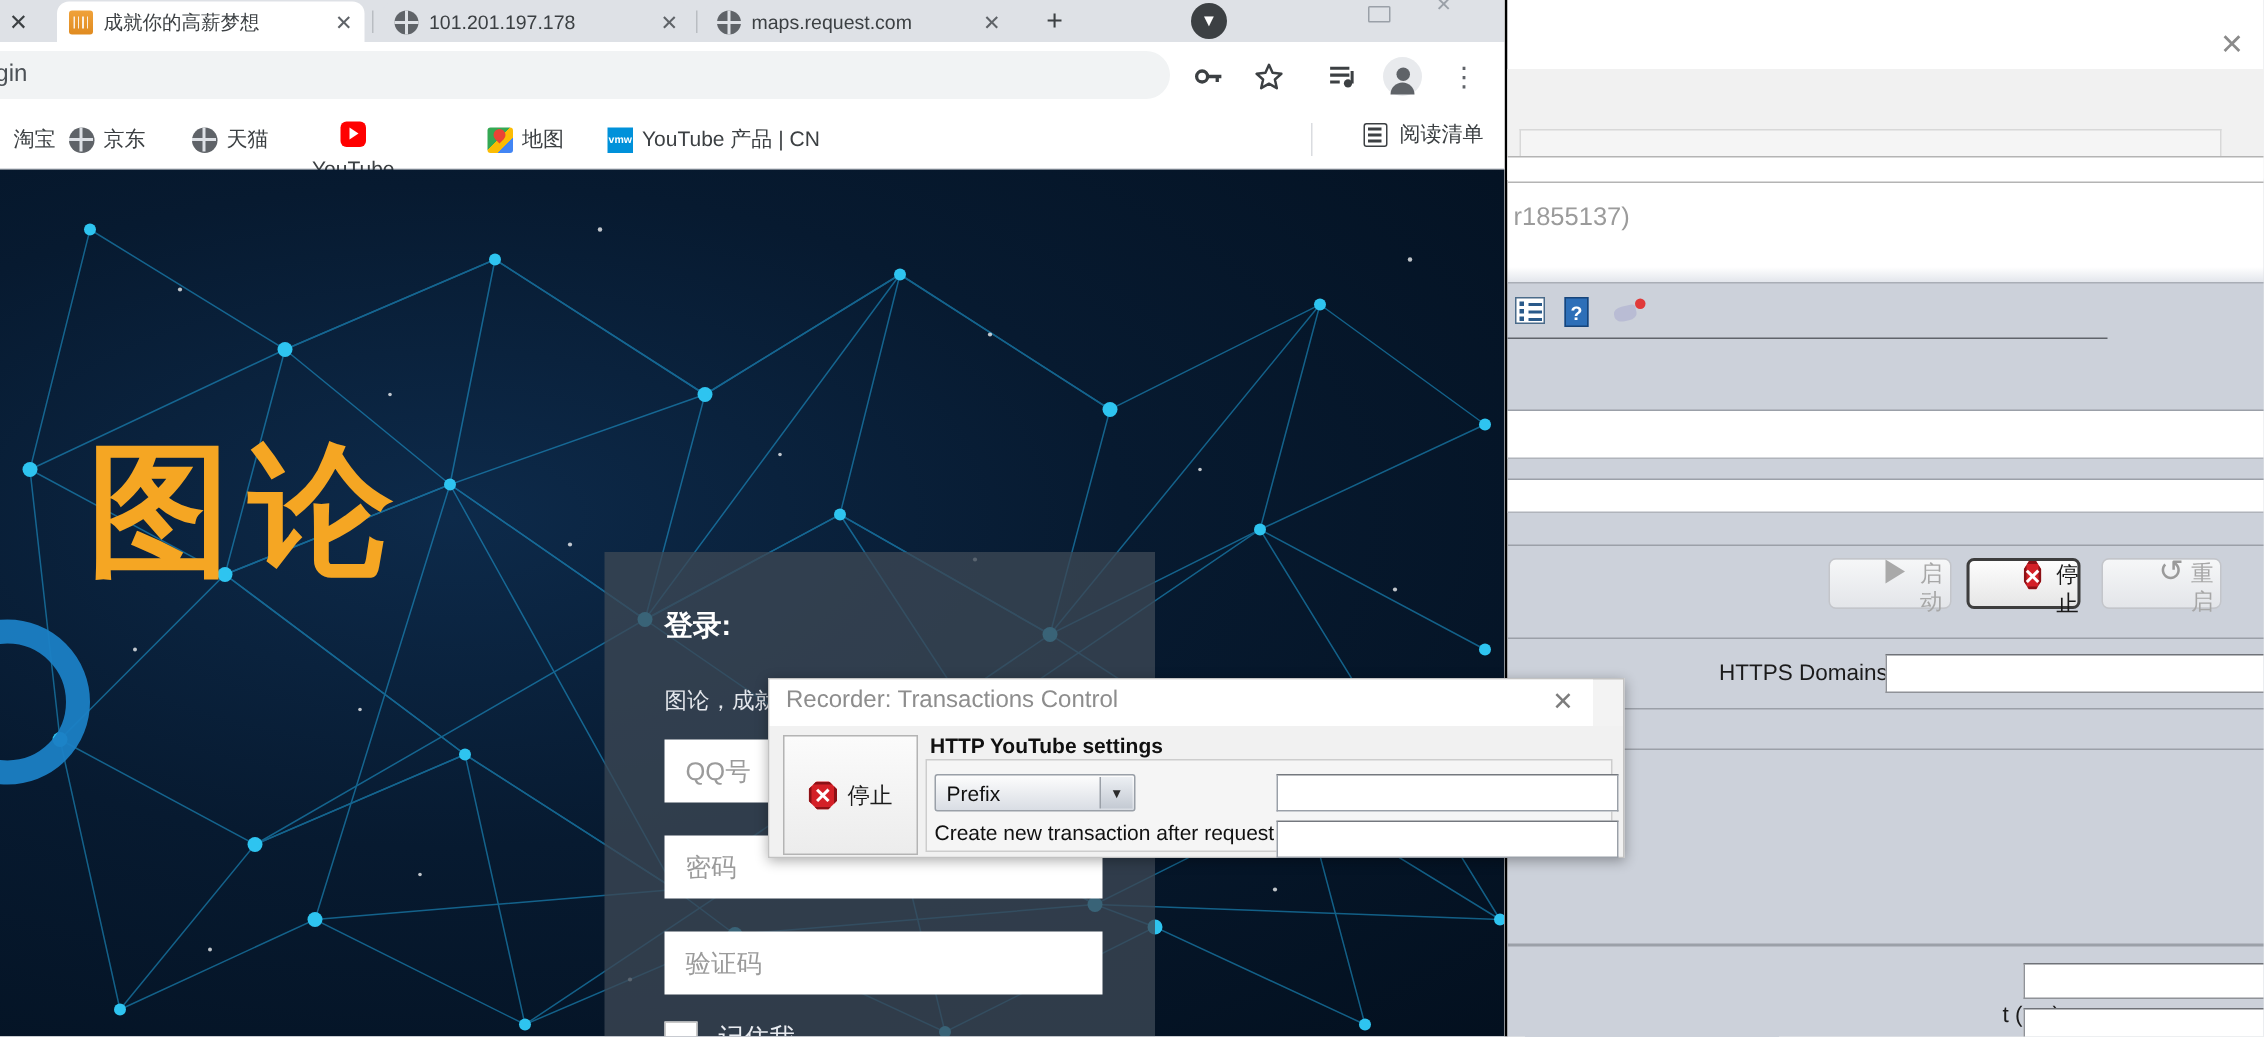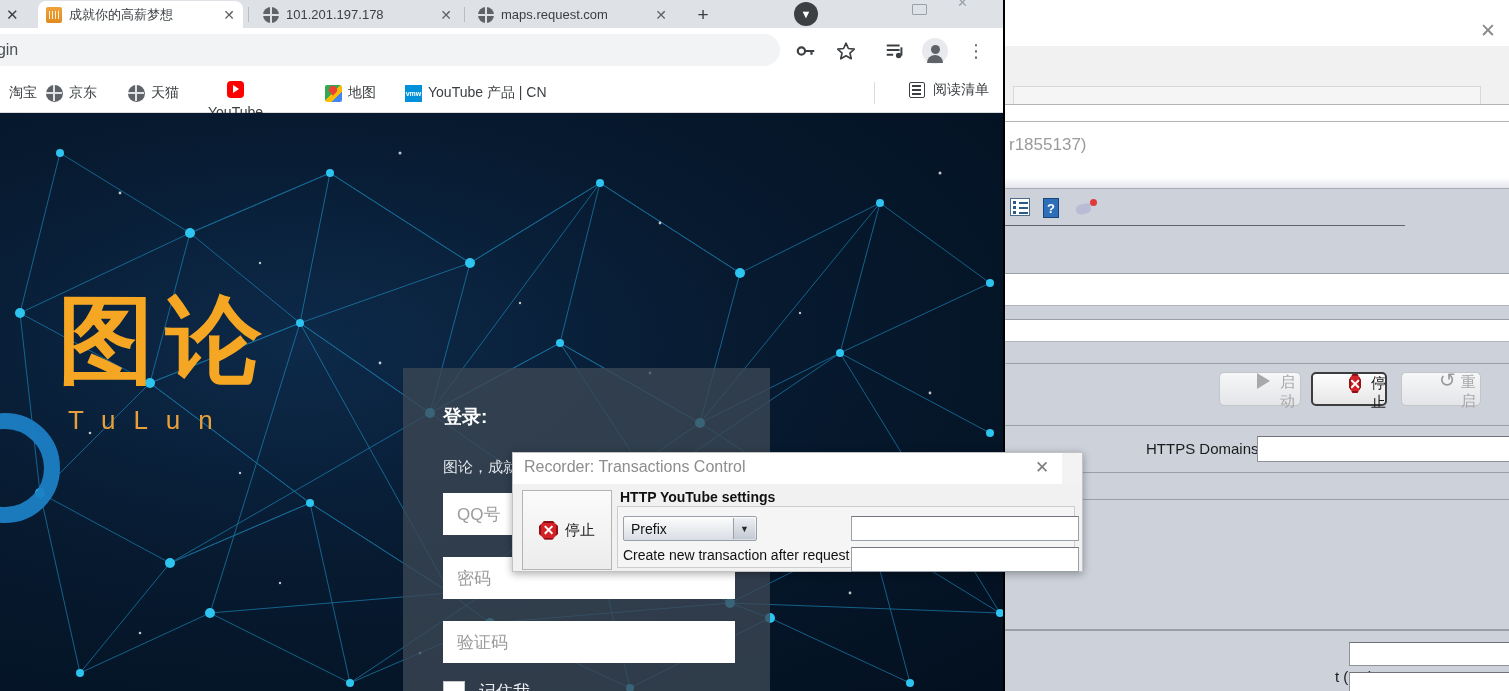--- a/index.html
+++ b/index.html
@@ -527,21 +527,20 @@
             <circle cx="420" cy="540" r="1.4"></circle>
             <circle cx="560" cy="470" r="1.2"></circle>
           <circle cx="700" cy="545" r="1.3"></circle>
             <circle cx="850" cy="480" r="1.4"></circle>
         </g>
       </svg>
 
       <div class="bigcircle"></div>
       <div class="brand">
         <div class="brand-cn">图论</div>
-        <div class="brand-en">TuLun</div>
       </div>
 
       <div class="loginbox">
         <div class="login-title">登录:</div>
         <div class="login-sub">图论，成就你的高薪梦想</div>
 
         <div class="fld fld-qq">
           <span>QQ号</span>
           <span class="qq-ico"></span>
         </div>

